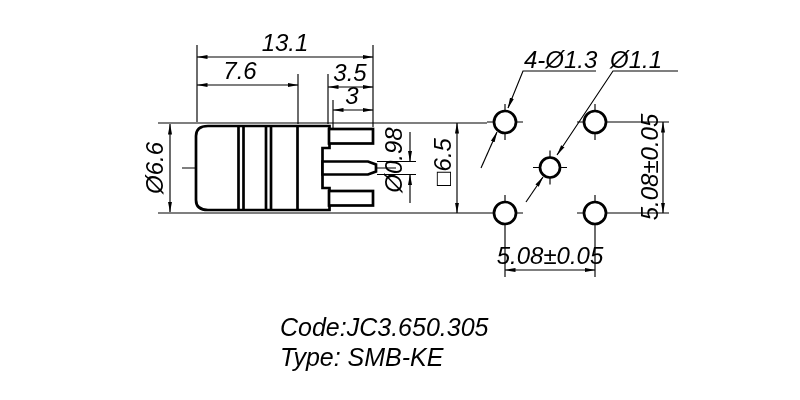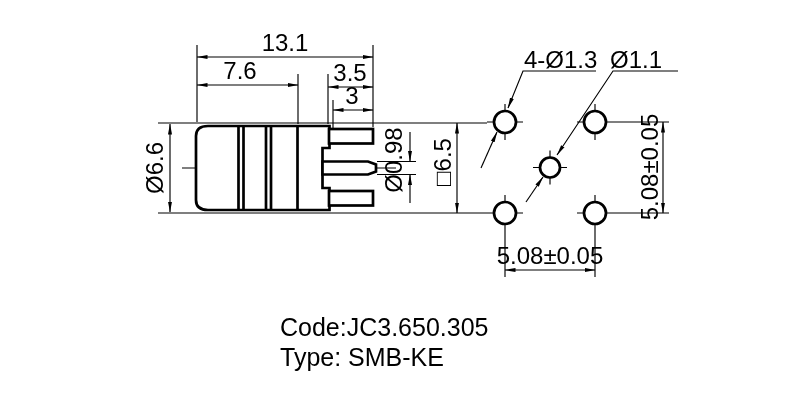--- a/index.html
+++ b/index.html
@@ -1,20 +1,20 @@
 <!DOCTYPE html>
 <html><head>
 <meta charset="utf-8">
 <style>
   html,body{margin:0;padding:0;}
   body{
     width:800px;height:400px;background:#ffffff;overflow:hidden;
     font-family:"Liberation Sans","DejaVu Sans",sans-serif;
   }
-  #stage{position:relative;width:800px;height:400px;background:#ffffff;}
+  #stage{position:relative;width:800px;height:400px;background:#ffffff;font-style:italic;}
   svg text{fill:#000;font-family:"Liberation Sans","DejaVu Sans",sans-serif;}
   .thick{fill:none;stroke:#000;stroke-width:2.7;stroke-linejoin:miter;}
   .fillw{fill:#ffffff;stroke:#000;stroke-width:2.7;stroke-linejoin:miter;}
   .thin{fill:none;stroke:#000;stroke-width:1.15;}
   .dimtxt{font-size:24px;}
   .bigtxt{font-size:25px;}
 </style>
 </head>
 <body>
 

